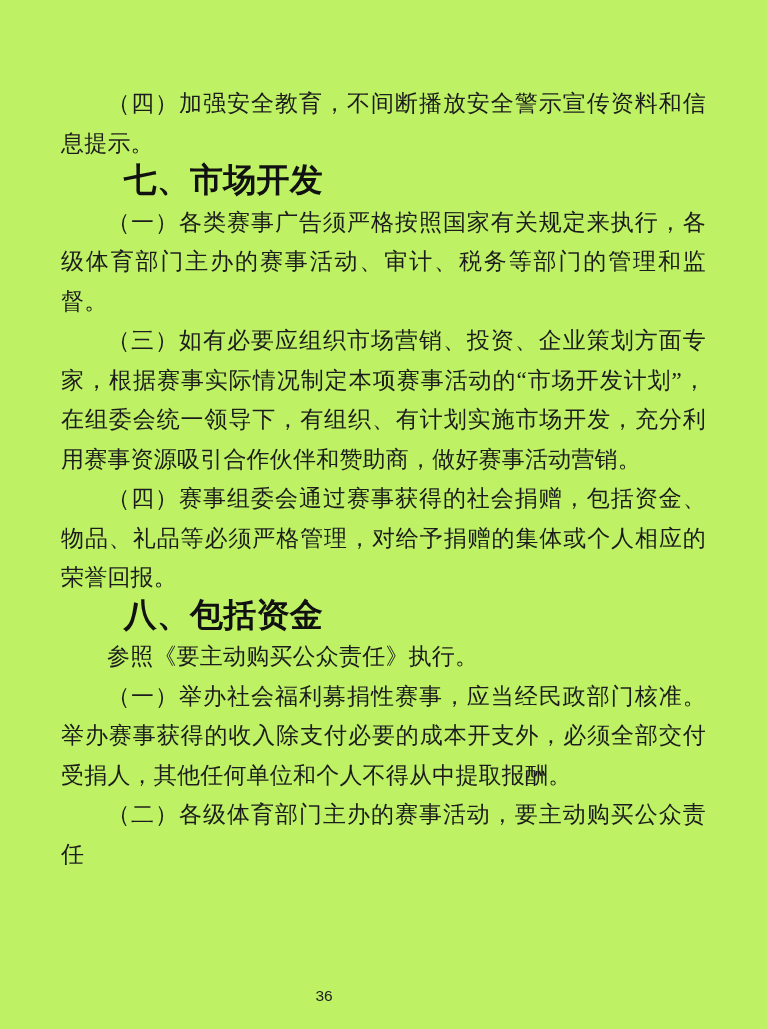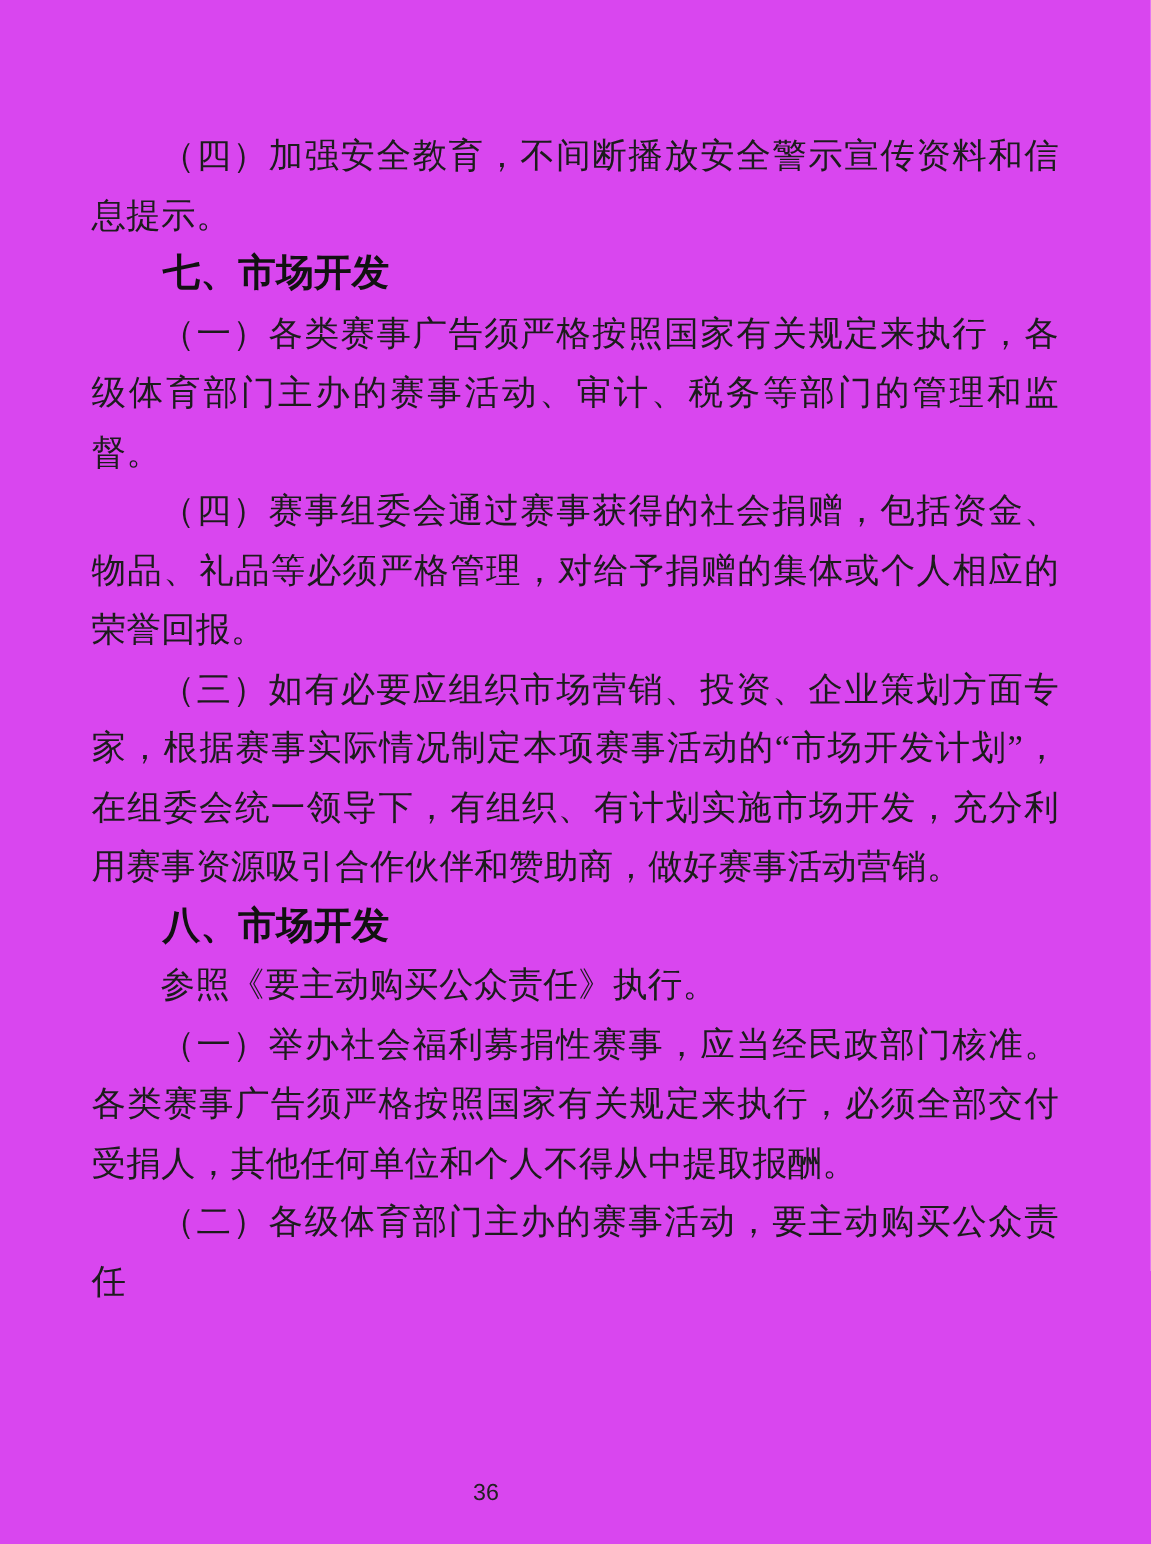--- a/index.html
+++ b/index.html
@@ -6,43 +6,43 @@
   body {
     width: 767px;
     height: 1029px;
     background: #ffffff;
     position: relative;
     overflow: hidden;
   }
   .page {
     position: absolute;
     inset: 0;
-    background: #d946ef;
+    background: #bef264;
   }
   .content {
     position: absolute;
     left: 61px;
     top: 84px;
     width: 645px;
     color: #1c1c1c;
   }
   .content p {
     margin: 0;
     padding: 0;
     text-indent: 2em;
     text-align: justify;
     font-family: "Liberation Serif", "DejaVu Serif", serif;
     font-size: 23px;
     line-height: 39.5px;
     letter-spacing: 0.2px;
   }
   .content p.heading {
-    font-family: Liberation Sans, sans-serif;
+    font-family: Liberation Mono, monospace;
     font-weight: 700;
-    font-size: 25px;
+    font-size: 33px;
     color: #111111;
     text-indent: 1.9em;
   }
   
   .content p:last-child {
     text-align-last: justify;
   }
   .footer {
     position: absolute;
     left: 0;
@@ -56,25 +56,25 @@
 </style>
 </head>
 <body>
 
 <div class="page">
 
   <div class="content">
       <p>（四）加强安全教育，不间断播放安全警示宣传资料和信息提示。</p>
       <p class="heading">七、市场开发</p>
       <p>（一）各类赛事广告须严格按照国家有关规定来执行，各级体育部门主办的赛事活动、审计、税务等部门的管理和监督。</p>
+      <p>（三）如有必要应组织市场营销、投资、企业策划方面专家，根据赛事实际情况制定本项赛事活动的“市场开发计划”，在组委会统一领导下，有组织、有计划实施市场开发，充分利用赛事资源吸引合作伙伴和赞助商，做好赛事活动营销。</p>
       <p>（四）赛事组委会通过赛事获得的社会捐赠，包括资金、物品、礼品等必须严格管理，对给予捐赠的集体或个人相应的荣誉回报。</p>
-      <p>（三）如有必要应组织市场营销、投资、企业策划方面专家，根据赛事实际情况制定本项赛事活动的“市场开发计划”，在组委会统一领导下，有组织、有计划实施市场开发，充分利用赛事资源吸引合作伙伴和赞助商，做好赛事活动营销。</p>
-      <p class="heading">八、市场开发</p>
+      <p class="heading">八、包括资金</p>
       <p>参照《要主动购买公众责任》执行。</p>
-      <p>（一）举办社会福利募捐性赛事，应当经民政部门核准。各类赛事广告须严格按照国家有关规定来执行，必须全部交付受捐人，其他任何单位和个人不得从中提取报酬。</p>
+      <p>（一）举办社会福利募捐性赛事，应当经民政部门核准。举办赛事获得的收入除支付必要的成本开支外，必须全部交付受捐人，其他任何单位和个人不得从中提取报酬。</p>
       <p>（二）各级体育部门主办的赛事活动，要主动购买公众责任</p>
     </div>
 
   <div class="footer">
     <span>36</span>
   </div>
 
 </div>
 
 </body></html>

